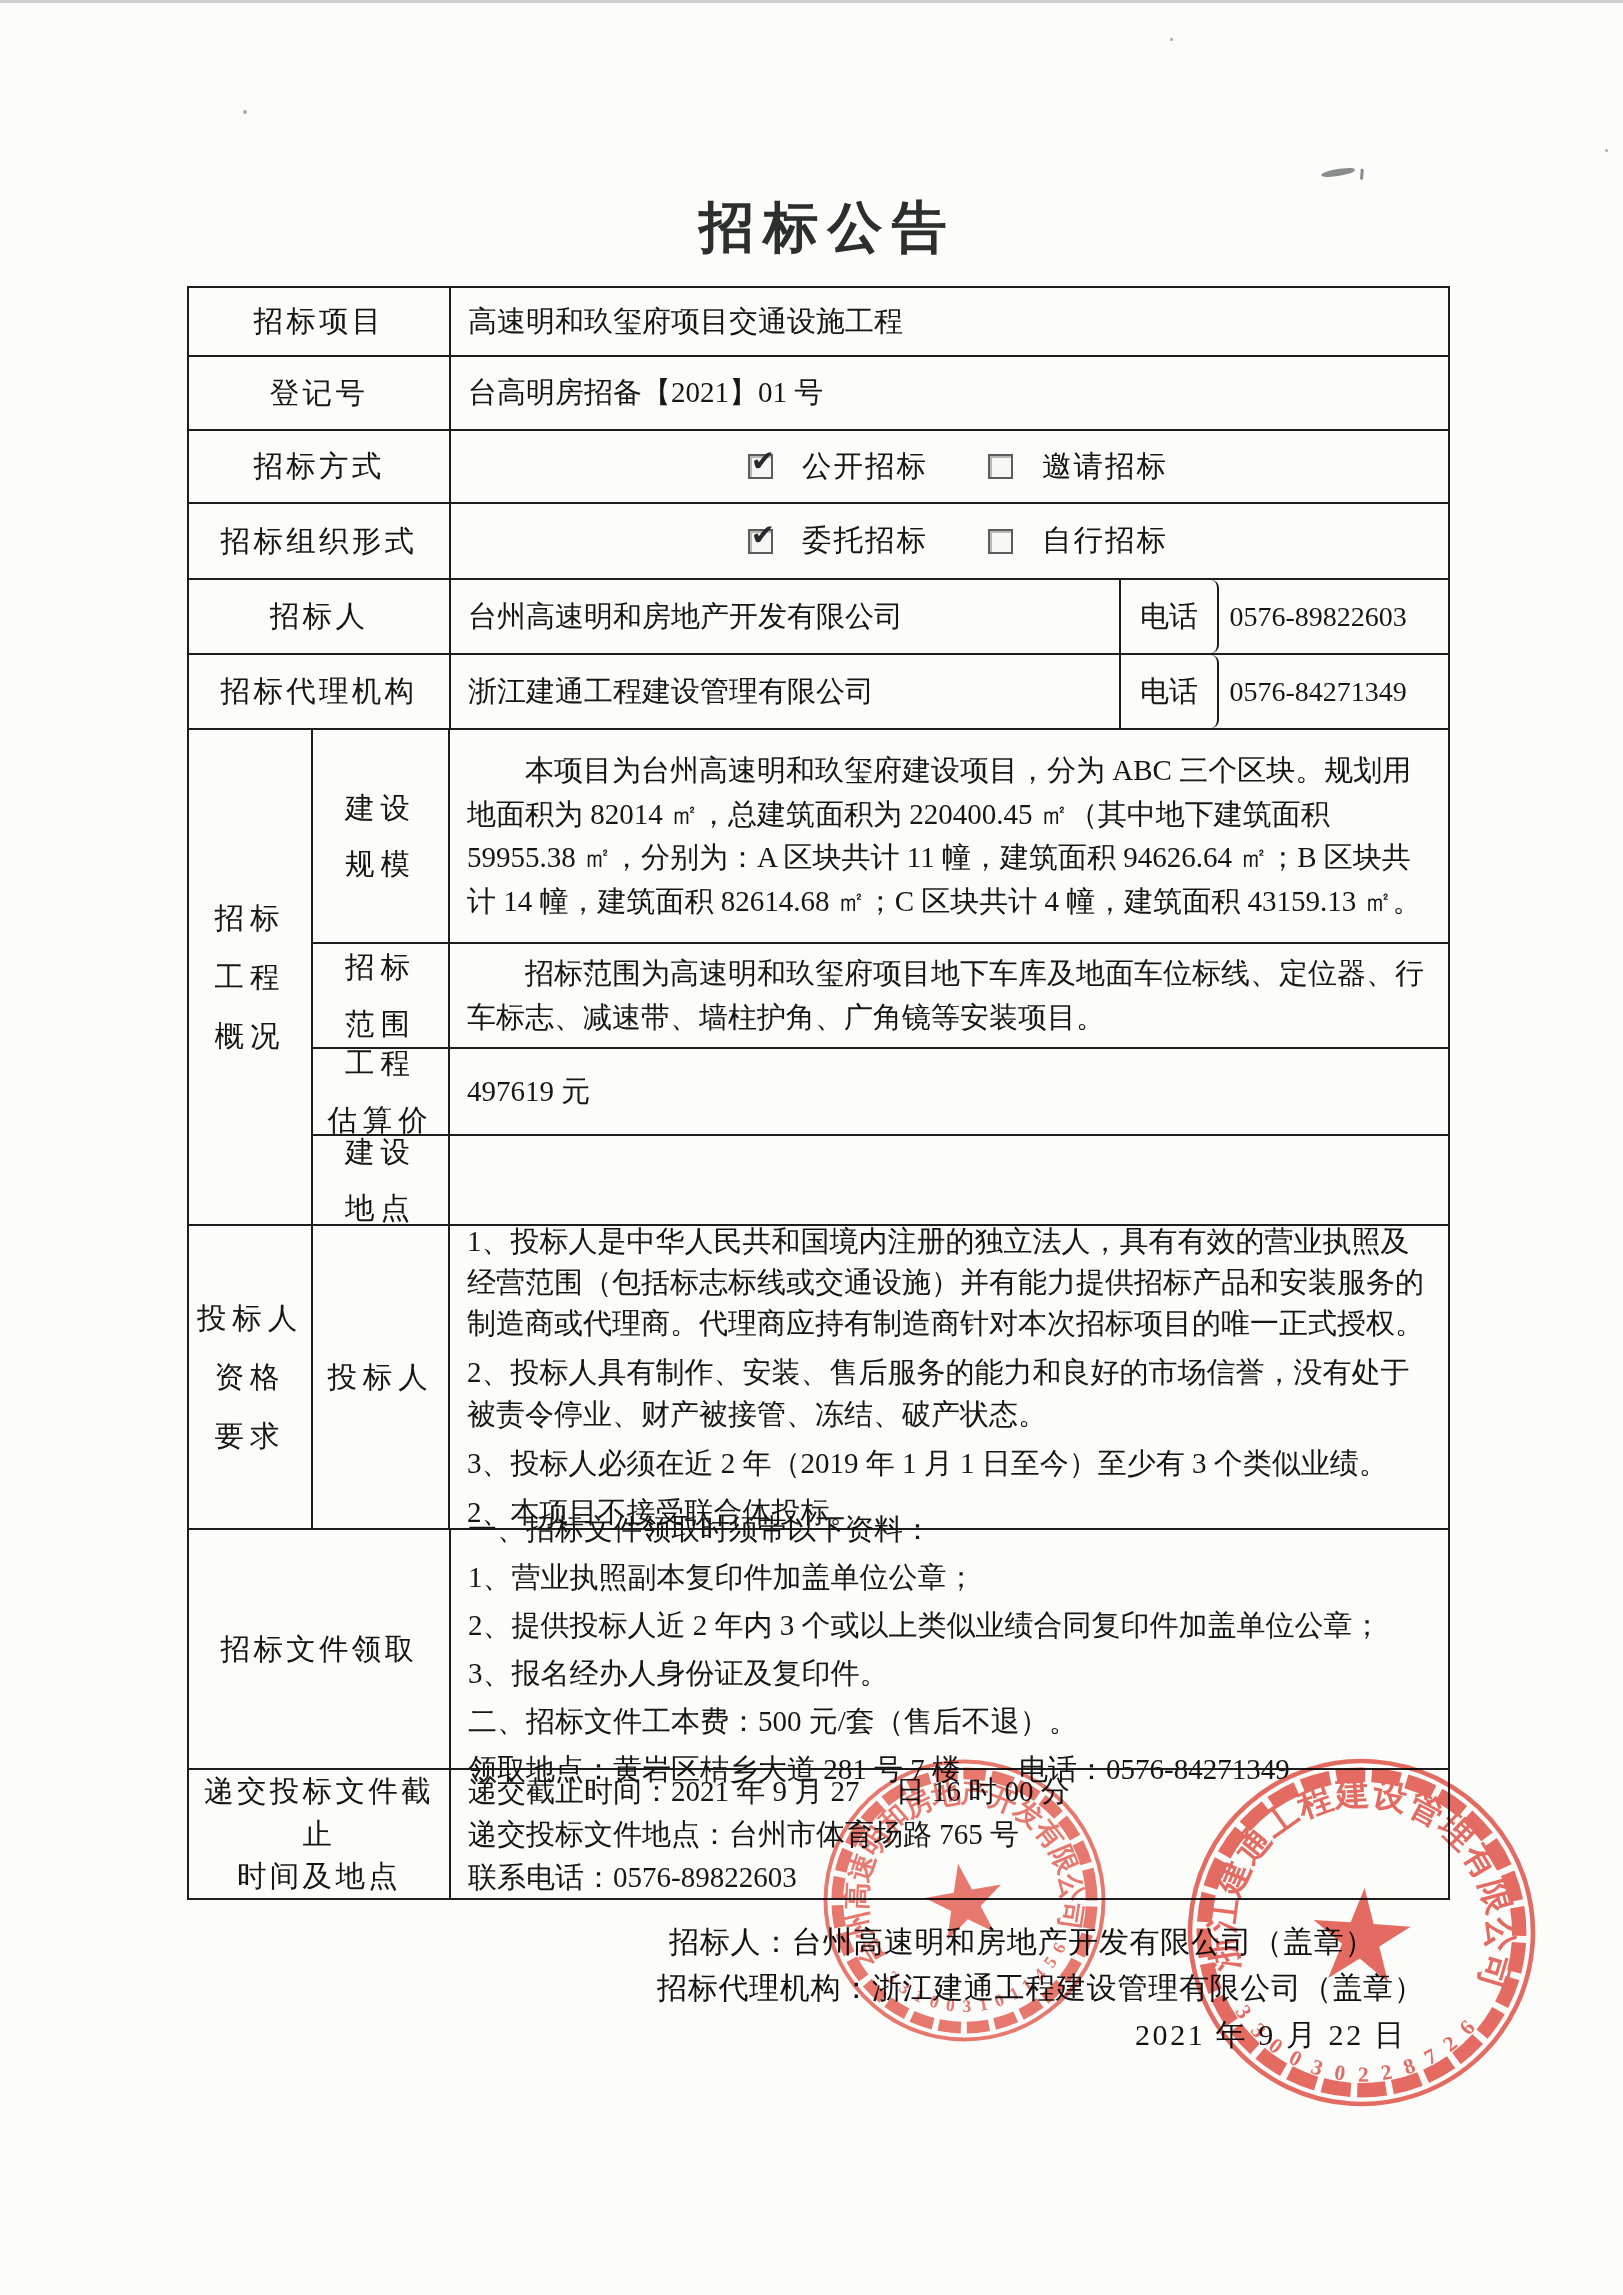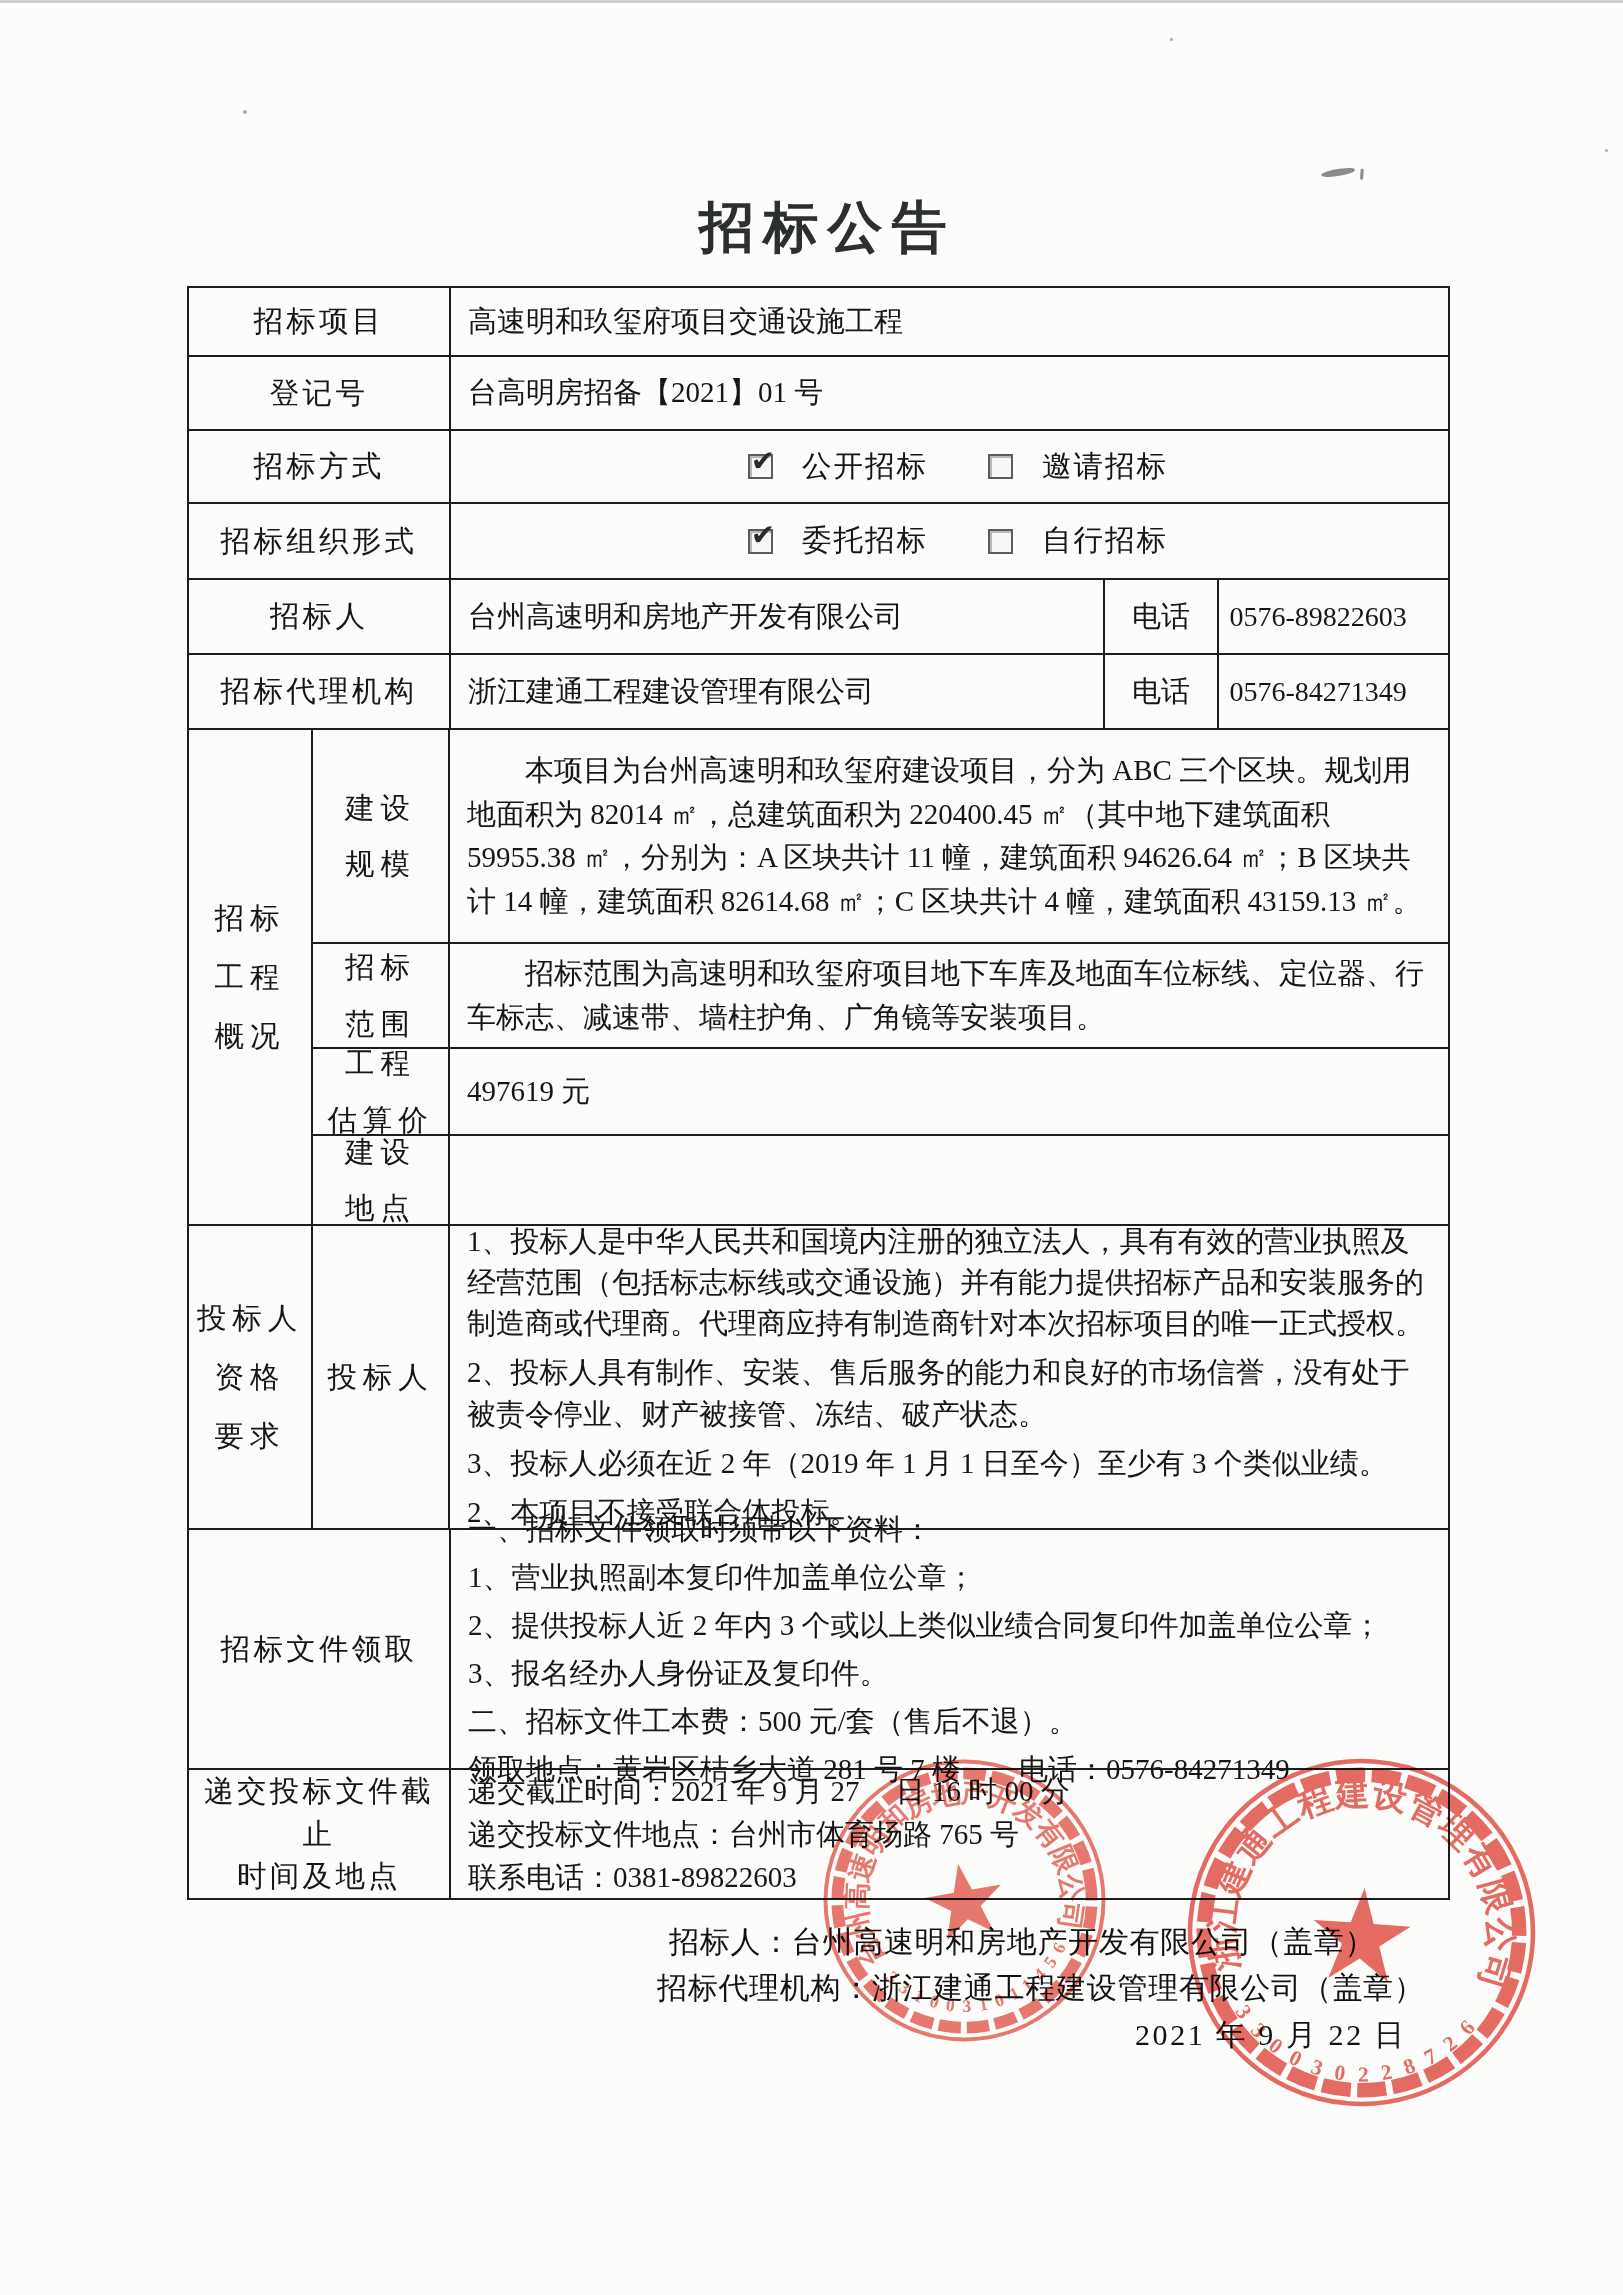--- a/index.html
+++ b/index.html
@@ -39,21 +39,21 @@
     width:124px; border-right:2px solid #1d1d1d; flex-shrink:0;
     align-items:center; text-align:center; font-size:29.5px; letter-spacing:5.9px; line-height:2.0;
   }
   .c-inner {
     width:137px; border-right:2px solid #1d1d1d; flex-shrink:0;
     align-items:center; text-align:center; font-size:29.5px; letter-spacing:5.9px; line-height:1.9;
   }
   .c-val { flex:1 1 auto; padding:9.2px 17px; font-size:29px; }
   .c-val p, .c-val .line { font-size:29px; line-height:1.5; }
   .b-right { border-right:2px solid #1d1d1d; }
-  .c-phone { width:114px; flex-shrink:0; align-items:center; font-size:29px; border-right:2px solid #1d1d1d; }
+  .c-phone { width:98px; flex-shrink:0; align-items:center; font-size:29px; border-right:2px solid #1d1d1d;border-radius:8px; }
   .c-phoneno { width:229px; flex-shrink:0; padding-left:10.5px; font-size:28px; }
 
   .h-r1{height:67px;} .h-r2{height:74px;} .h-r3{height:73px;} .h-r4{height:76px;}
   .h-r5{height:75px;} .h-r6{height:75px;}
   .h-grp{height:496px;} .h-qual{height:304px;} .h-coll{height:240px;} .h-dead{height:130px;}
   .grp-right { flex:1 1 auto; display:flex; flex-direction:column; }
   .srow { display:flex; width:100%; }
   .srow + .srow { border-top:2.6px solid #1d1d1d; }
   .h-s1{height:214px;} .h-s2{height:105px;} .h-s3{height:87px;} .h-s4{height:90px;}
 
@@ -240,21 +240,21 @@
     </div>
 
     <div class="row h-dead">
       <div class="cell c-label">
         <div>递交投标文件截止</div>
         <div>时间及地点</div>
       </div>
       <div class="cell c-val dead-paras">
         <p>递交截止时间：2021 年 9 月 27　 日 16 时 00 分</p>
         <p>递交投标文件地点：台州市体育场路 765 号</p>
-        <p>联系电话：0381-89822603</p>
+        <p>联系电话：0576-89822603</p>
       </div>
     </div>
 
   </div>
 
   <div class="footer-line f1">招标人：台州高速明和房地产开发有限公司（盖章）</div>
   <div class="footer-line f2">招标代理机构：浙江建通工程建设管理有限公司（盖章）</div>
   <div class="footer-line f3">2021 年 9 月 22 日</div>
 
   <div class="stamp stamp-left">

